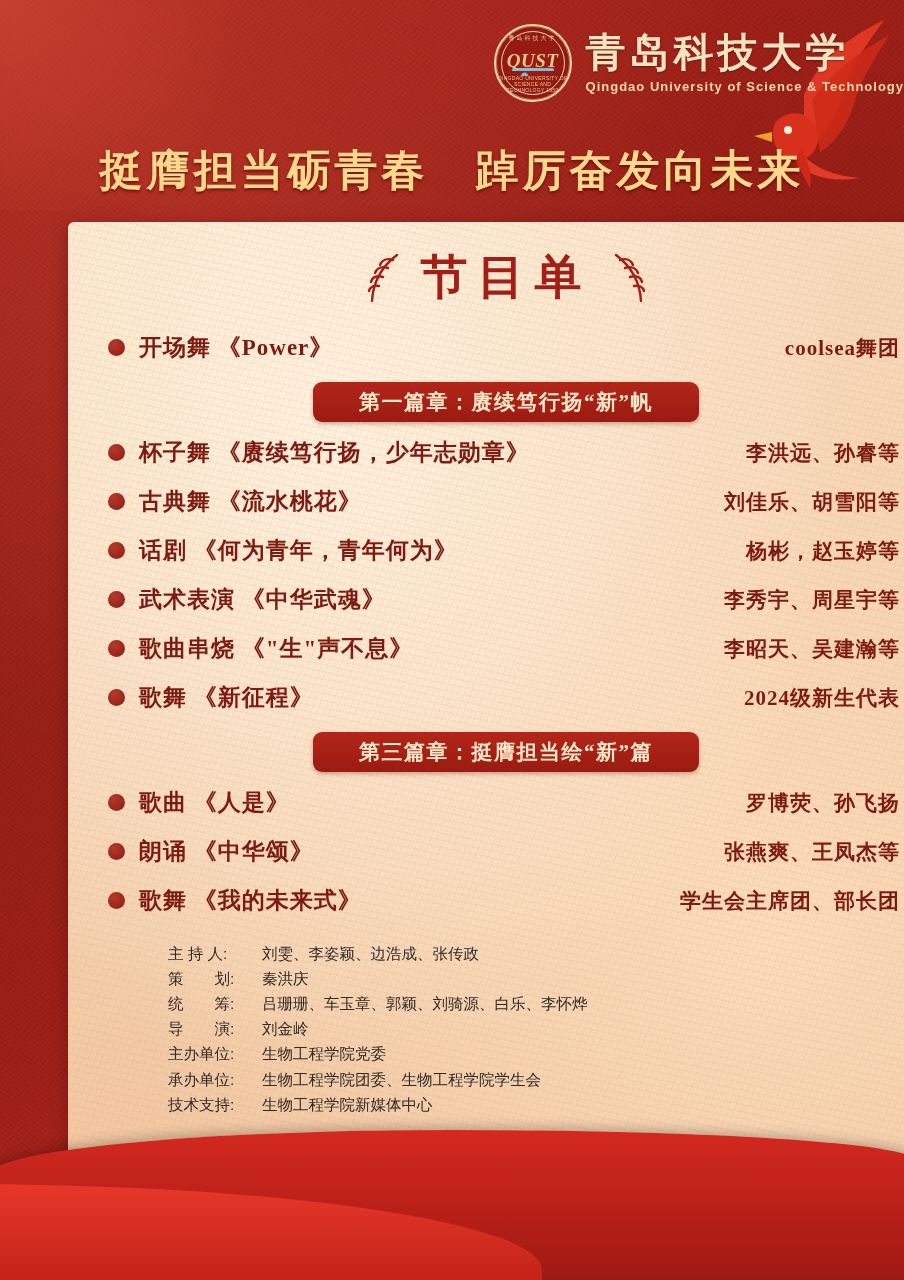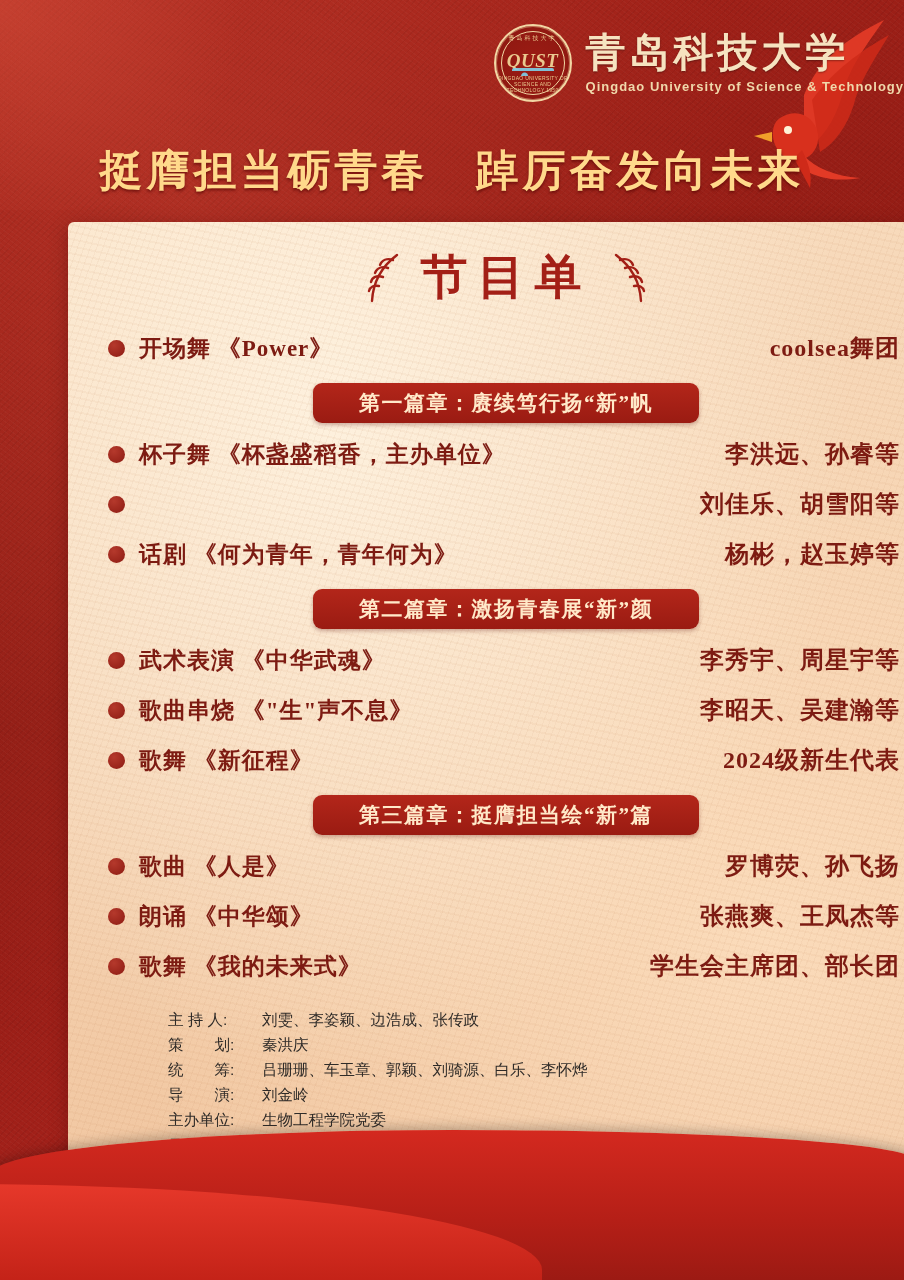--- a/index.html
+++ b/index.html
@@ -138,21 +138,21 @@
     width:17px;height:17px;border-radius:50%;
     background:radial-gradient(circle at 35% 30%,#b5392c,#8c1b12);
     flex:0 0 auto;
   }
   .item-name{
     font-family:"Liberation Serif",serif;font-weight:bold;
     font-size:23px;color:#7d1b12;letter-spacing:1px;white-space:nowrap;
   }
   .item-perf{
     font-family:"Liberation Serif",serif;font-weight:bold;
-    font-size:24px;color:#7d1b12;letter-spacing:1px;white-space:nowrap;
+    font-size:21px;color:#7d1b12;letter-spacing:1px;white-space:nowrap;
   }
   .chapter{
     margin:10px auto 6px auto;
     width:386px;height:40px;border-radius:9px;
     background:linear-gradient(180deg,#b3261a 0%,#9a1b12 100%);
     display:flex;align-items:center;justify-content:center;
     box-shadow:0 2px 4px rgba(90,10,5,.3);
   }
   .chapter span{
     font-family:"Liberation Serif",serif;font-weight:bold;
@@ -241,39 +241,37 @@
               <span class="item-name">开场舞 《Power》</span>
             </div>
             <span class="item-perf">coolsea舞团</span>
           </div>
           <div class="chapter">
             <span>第一篇章：赓续笃行扬“新”帆</span>
           </div>
           <div class="item">
             <div class="item-left">
               <span class="dot"></span>
-              <span class="item-name">杯子舞 《杯盏盛稻香，主办单位》</span>
+              <span class="item-name">杯子舞 《赓续笃行扬，少年志勋章》</span>
             </div>
             <span class="item-perf">李洪远、孙睿等</span>
           </div>
           <div class="item">
             <div class="item-left">
               <span class="dot"></span>
+              <span class="item-name">古典舞 《流水桃花》</span>
             </div>
             <span class="item-perf">刘佳乐、胡雪阳等</span>
           </div>
           <div class="item">
             <div class="item-left">
               <span class="dot"></span>
               <span class="item-name">话剧 《何为青年，青年何为》</span>
             </div>
             <span class="item-perf">杨彬，赵玉婷等</span>
-          </div>
-          <div class="chapter">
-            <span>第二篇章：激扬青春展“新”颜</span>
           </div>
           <div class="item">
             <div class="item-left">
               <span class="dot"></span>
               <span class="item-name">武术表演 《中华武魂》</span>
             </div>
             <span class="item-perf">李秀宇、周星宇等</span>
           </div>
           <div class="item">
             <div class="item-left">

